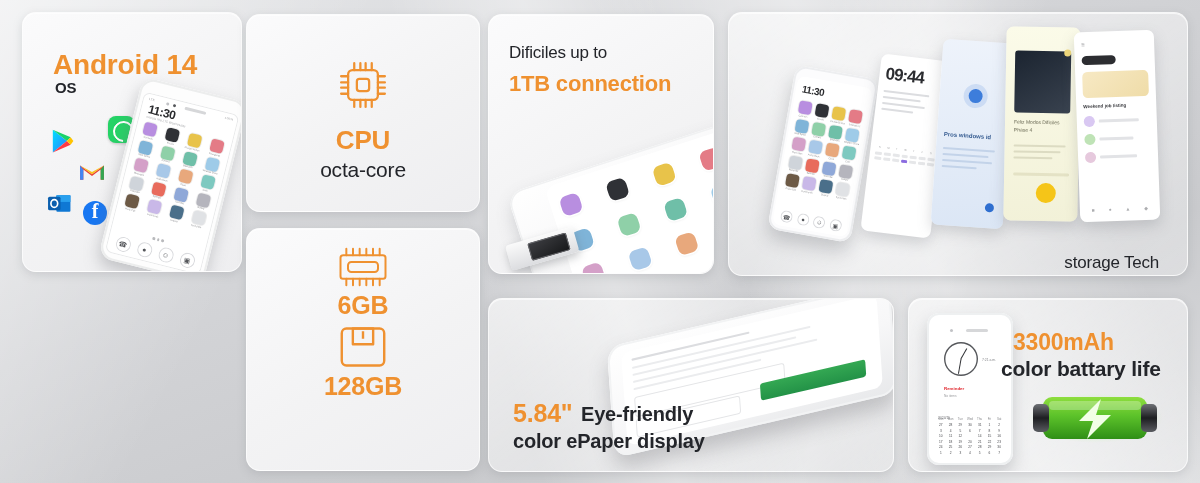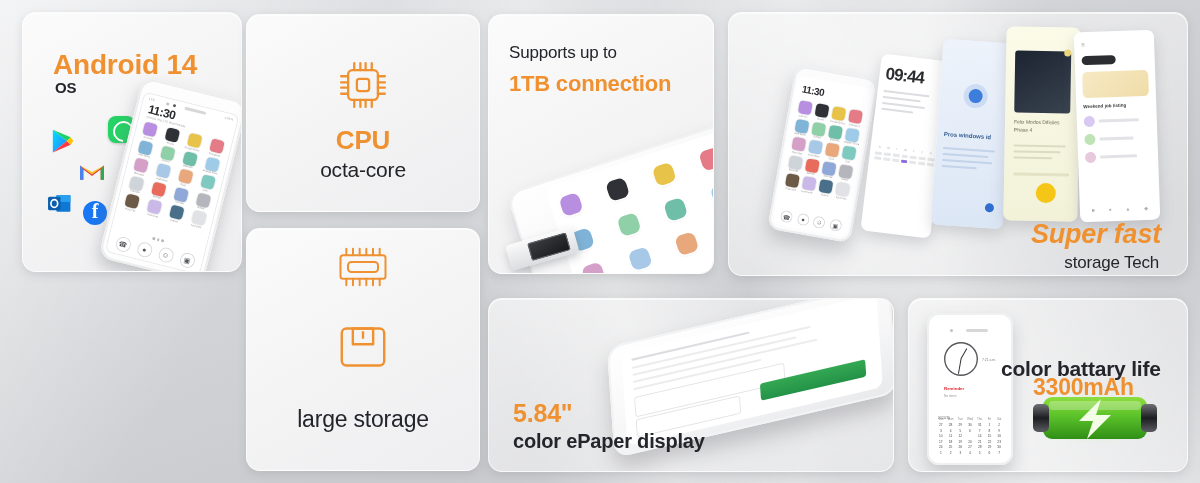--- a/index.html
+++ b/index.html
@@ -143,21 +143,21 @@
   #ph-ep .pb{position:absolute;inset:0;border-radius:16px;
     background:linear-gradient(170deg,#ffffff 0%,#f7f7f8 55%,#e8e9eb 100%);
     box-shadow:0 12px 20px rgba(105,107,113,.32), inset 0 0 0 2px #f2f3f4;}
   #ph-ep .pscr{position:absolute;left:14px;top:9px;right:14px;bottom:9px;border-radius:9px;background:#fff;overflow:hidden;}
   .docline{position:absolute;height:2px;border-radius:1px;background:#dcdde0;}
   #ep-greenbar{position:absolute;right:16px;bottom:14px;width:108px;height:17px;border-radius:3px;
     background:linear-gradient(180deg,#34a853,#239247);}
 
   
   #c-bat{left:908px;top:298px;width:278px;height:172px;}
-  #t-bat1{left:124px;top:30px;font-size:23px;font-weight:bold;margin-top:45px;}
+  #t-bat1{left:104px;top:30px;font-size:23px;font-weight:bold;}
   #t-bat2{left:92px;top:58px;font-size:21px;font-weight:bold;}
   #bat-ico{position:absolute;left:116px;top:92px;width:140px;height:54px;}
   #ph-bat{position:absolute;left:18px;top:14px;width:86px;height:152px;}
   #ph-bat .body{position:absolute;inset:0;border-radius:12px;background:#fff;
     box-shadow:0 8px 16px rgba(110,112,118,.3), inset 0 0 0 2px #eef0f1;}
   #ph-bat .scr{position:absolute;left:5px;top:11px;right:5px;bottom:5px;border-radius:7px;background:#fff;overflow:hidden;}
   .calgrid{position:absolute;left:4px;right:4px;bottom:5px;}
   .calhdr{display:grid;grid-template-columns:repeat(7,1fr);font-size:3px;color:#8a8b8e;text-align:center;}
   .calrow{display:grid;grid-template-columns:repeat(7,1fr);font-size:3.2px;color:#45464a;text-align:center;margin-top:1.6px;}
   .calsel{position:relative;color:#fff;}
@@ -335,34 +335,35 @@
     <div id="ram-ico">
       <svg viewBox="0 0 72 52" style="width:100%;height:100%">
         <g fill="none" stroke="#ef9130" stroke-width="2.4" stroke-linecap="round">
           <rect x="9" y="12" width="54" height="28" rx="3"></rect>
           <rect x="18" y="20" width="36" height="12" rx="4"></rect>
           <path d="M16 12V4M24 12V4M32 12V4M40 12V4M48 12V4M56 12V4"></path>
           <path d="M16 40v8M24 40v8M32 40v8M40 40v8M48 40v8M56 40v8"></path>
         </g>
       </svg>
     </div>
+    <div class="txt b or" id="t-ram">6GB</div>
     <div id="rom-ico">
       <svg viewBox="0 0 56 52" style="width:100%;height:100%">
         <g fill="none" stroke="#ef9130" stroke-width="2.6" stroke-linejoin="round">
           <rect x="5" y="6" width="46" height="40" rx="5"></rect>
           <path d="M17 6h22v17H17z"></path>
           <path d="M28 9v8"></path>
         </g>
       </svg>
     </div>
-    <div class="txt" id="t-stosub">large storage</div>
+    <div class="txt b or" id="t-rom">128GB</div>
   </div>
 
   <div class="card solid" id="c-tb">
-    <div class="txt" id="t-tb1">Supports up to</div>
+    <div class="txt" id="t-tb1">Dificiles up to</div>
     <div class="txt b or" id="t-tb2">1TB connection</div>
     <div id="ph-tb">
       <div class="pb"></div>
       <div class="pscr" id="tbscr" style="display: grid; grid-template-columns: repeat(4, 1fr); gap: 6px; padding: 14px 10px;">
           <div style="width: 20px; height: 20px; border-radius: 7px; background: rgb(184, 142, 224); box-shadow: rgb(255, 255, 255) 0px 0px 0px 1.5px, rgba(0, 0, 0, 0.12) 0px 1px 3px;"></div>
           <div style="width: 20px; height: 20px; border-radius: 7px; background: rgb(47, 49, 54); box-shadow: rgb(255, 255, 255) 0px 0px 0px 1.5px, rgba(0, 0, 0, 0.12) 0px 1px 3px;"></div>
           <div style="width: 20px; height: 20px; border-radius: 7px; background: rgb(232, 195, 74); box-shadow: rgb(255, 255, 255) 0px 0px 0px 1.5px, rgba(0, 0, 0, 0.12) 0px 1px 3px;"></div>
           <div style="width: 20px; height: 20px; border-radius: 7px; background: rgb(228, 123, 134); box-shadow: rgb(255, 255, 255) 0px 0px 0px 1.5px, rgba(0, 0, 0, 0.12) 0px 1px 3px;"></div>
           <div style="width: 20px; height: 20px; border-radius: 7px; background: rgb(127, 180, 216); box-shadow: rgb(255, 255, 255) 0px 0px 0px 1.5px, rgba(0, 0, 0, 0.12) 0px 1px 3px;"></div>
           <div style="width: 20px; height: 20px; border-radius: 7px; background: rgb(143, 208, 168); box-shadow: rgb(255, 255, 255) 0px 0px 0px 1.5px, rgba(0, 0, 0, 0.12) 0px 1px 3px;"></div>
@@ -565,40 +566,40 @@
           </div>
       </div>
       <div style="position:absolute;left:5px;right:5px;bottom:9px;display:flex;justify-content:space-around;font-size:5px;color:#acadb0">
         <span>■</span>
           <span>●</span>
           <span>▲</span>
           <span>◆</span>
         </div>
     </div>
 
-    <div class="txt b or" id="t-fast">Super fast</div>
     <div class="txt" id="t-fastsub">storage Tech</div>
   </div>
 
 
   <div class="card" id="c-ep">
     <div id="ph-ep">
       <div class="pb"></div>
       <div class="pscr">
         <div class="docline" style="left:10px;top:8px;width:46%"></div>
         <div class="docline" style="left:10px;top:16px;width:70%;background:#ebecee"></div>
         <div class="docline" style="left:10px;top:23px;width:64%;background:#ebecee"></div>
         <div class="docline" style="left:10px;top:30px;width:72%;background:#ebecee"></div>
         <div class="docline" style="left:10px;top:37px;width:50%;background:#ebecee"></div>
         <div style="position:absolute;left:10px;top:46px;width:58%;height:18px;border:1px solid #e4e5e7;border-radius:3px"></div>
         <div style="position:absolute;left:10px;top:68px;width:40%;height:16px;border:1px solid #e4e5e7;border-radius:3px"></div>
         <div id="ep-greenbar"></div>
       </div>
     </div>
     <div class="txt b or" id="t-ep1a">5.84"</div>
+    <div class="txt" id="t-ep1b">Eye-friendly</div>
     <div class="txt" id="t-ep2">color ePaper display</div>
   </div>
 
   <div class="card" id="c-bat">
     <div id="ph-bat">
       <div class="body"></div>
       <div class="scr">
         <div class="notch" style="margin-left:-4px"></div>
         <div class="cam" style="left:18px"></div>
         <div style="position:absolute;left:12px;top:18px;width:34px;height:34px;border-radius:50%;

